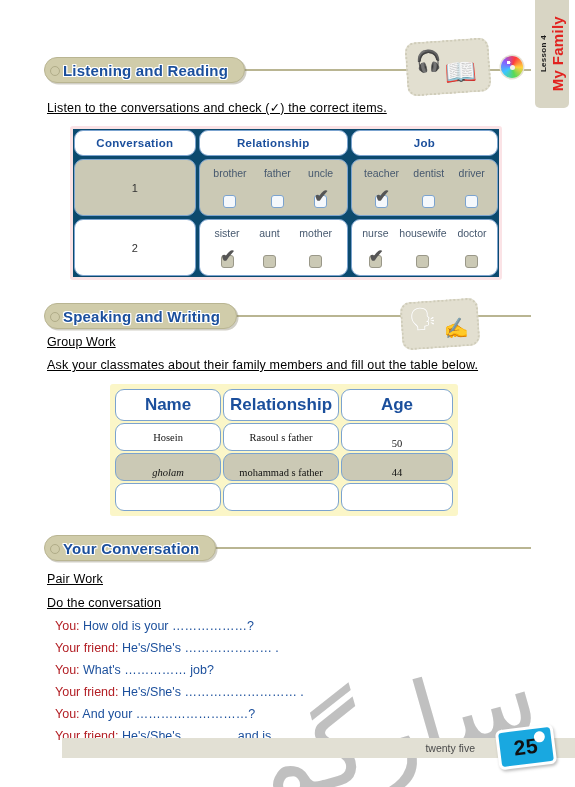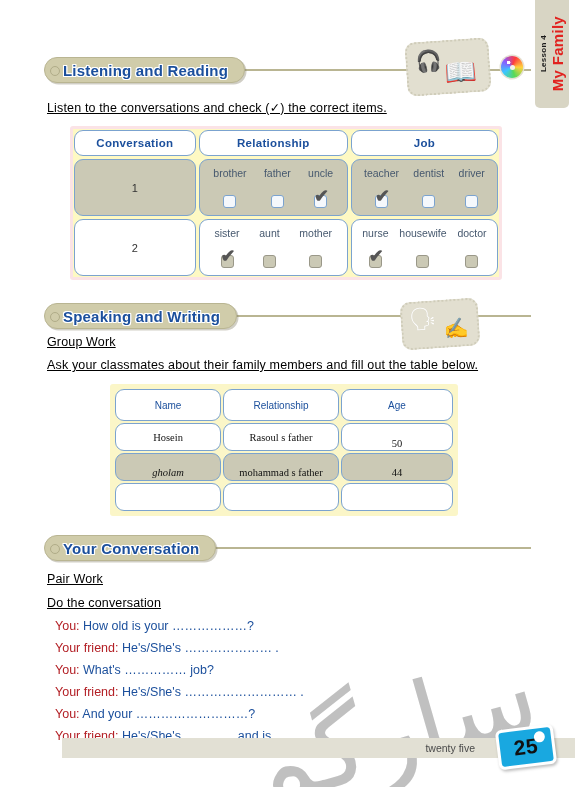--- a/index.html
+++ b/index.html
@@ -120,21 +120,21 @@
   }
 
   
   .tbl1 {
     position: absolute;
     left: 70px; top: 126px;
     width: 432px;
     border: 3px solid #fbe3e6;
     border-radius: 3px;
     padding: 1px;
-    background: #fef9c3;
+    background: #0c4a6e;
   }
   .t1row { display: flex; gap: 3px; margin-bottom: 3px; }
   .t1row:last-child { margin-bottom: 0; }
   .t1cell {
     border: 1.5px solid #7ba3cf;
     border-radius: 9px;
     background: #ffffff;
     display: flex; align-items: center; justify-content: center;
   }
   .t1cell.shaded { background: #cbc9b5; }
@@ -187,21 +187,21 @@
     border-radius: 9px;
     background: #ffffff;
     height: 28px;
     display: flex; align-items: center; justify-content: center;
     overflow: hidden;
   }
   .t2cell.shaded { background: #cbc9b5; }
   .n-col { width: 108px; }
   .r-col { width: 118px; }
   .a-col { width: 114px; }
-  .t2head .hlabel { font-size: 10px; font-weight: normal; color: #1b4f9c; }
+  .t2head .hlabel { font-size: 17px; font-weight: bold; color: #1b4f9c; }
   .t2val-print { font-size: 12px; color: #3f5b83; }
   .t2val-hand {
     font-family: "Liberation Serif", serif;
     font-size: 10.5px;
     color: #111;
   }
 
   
   .conv-line {
     position: absolute;

